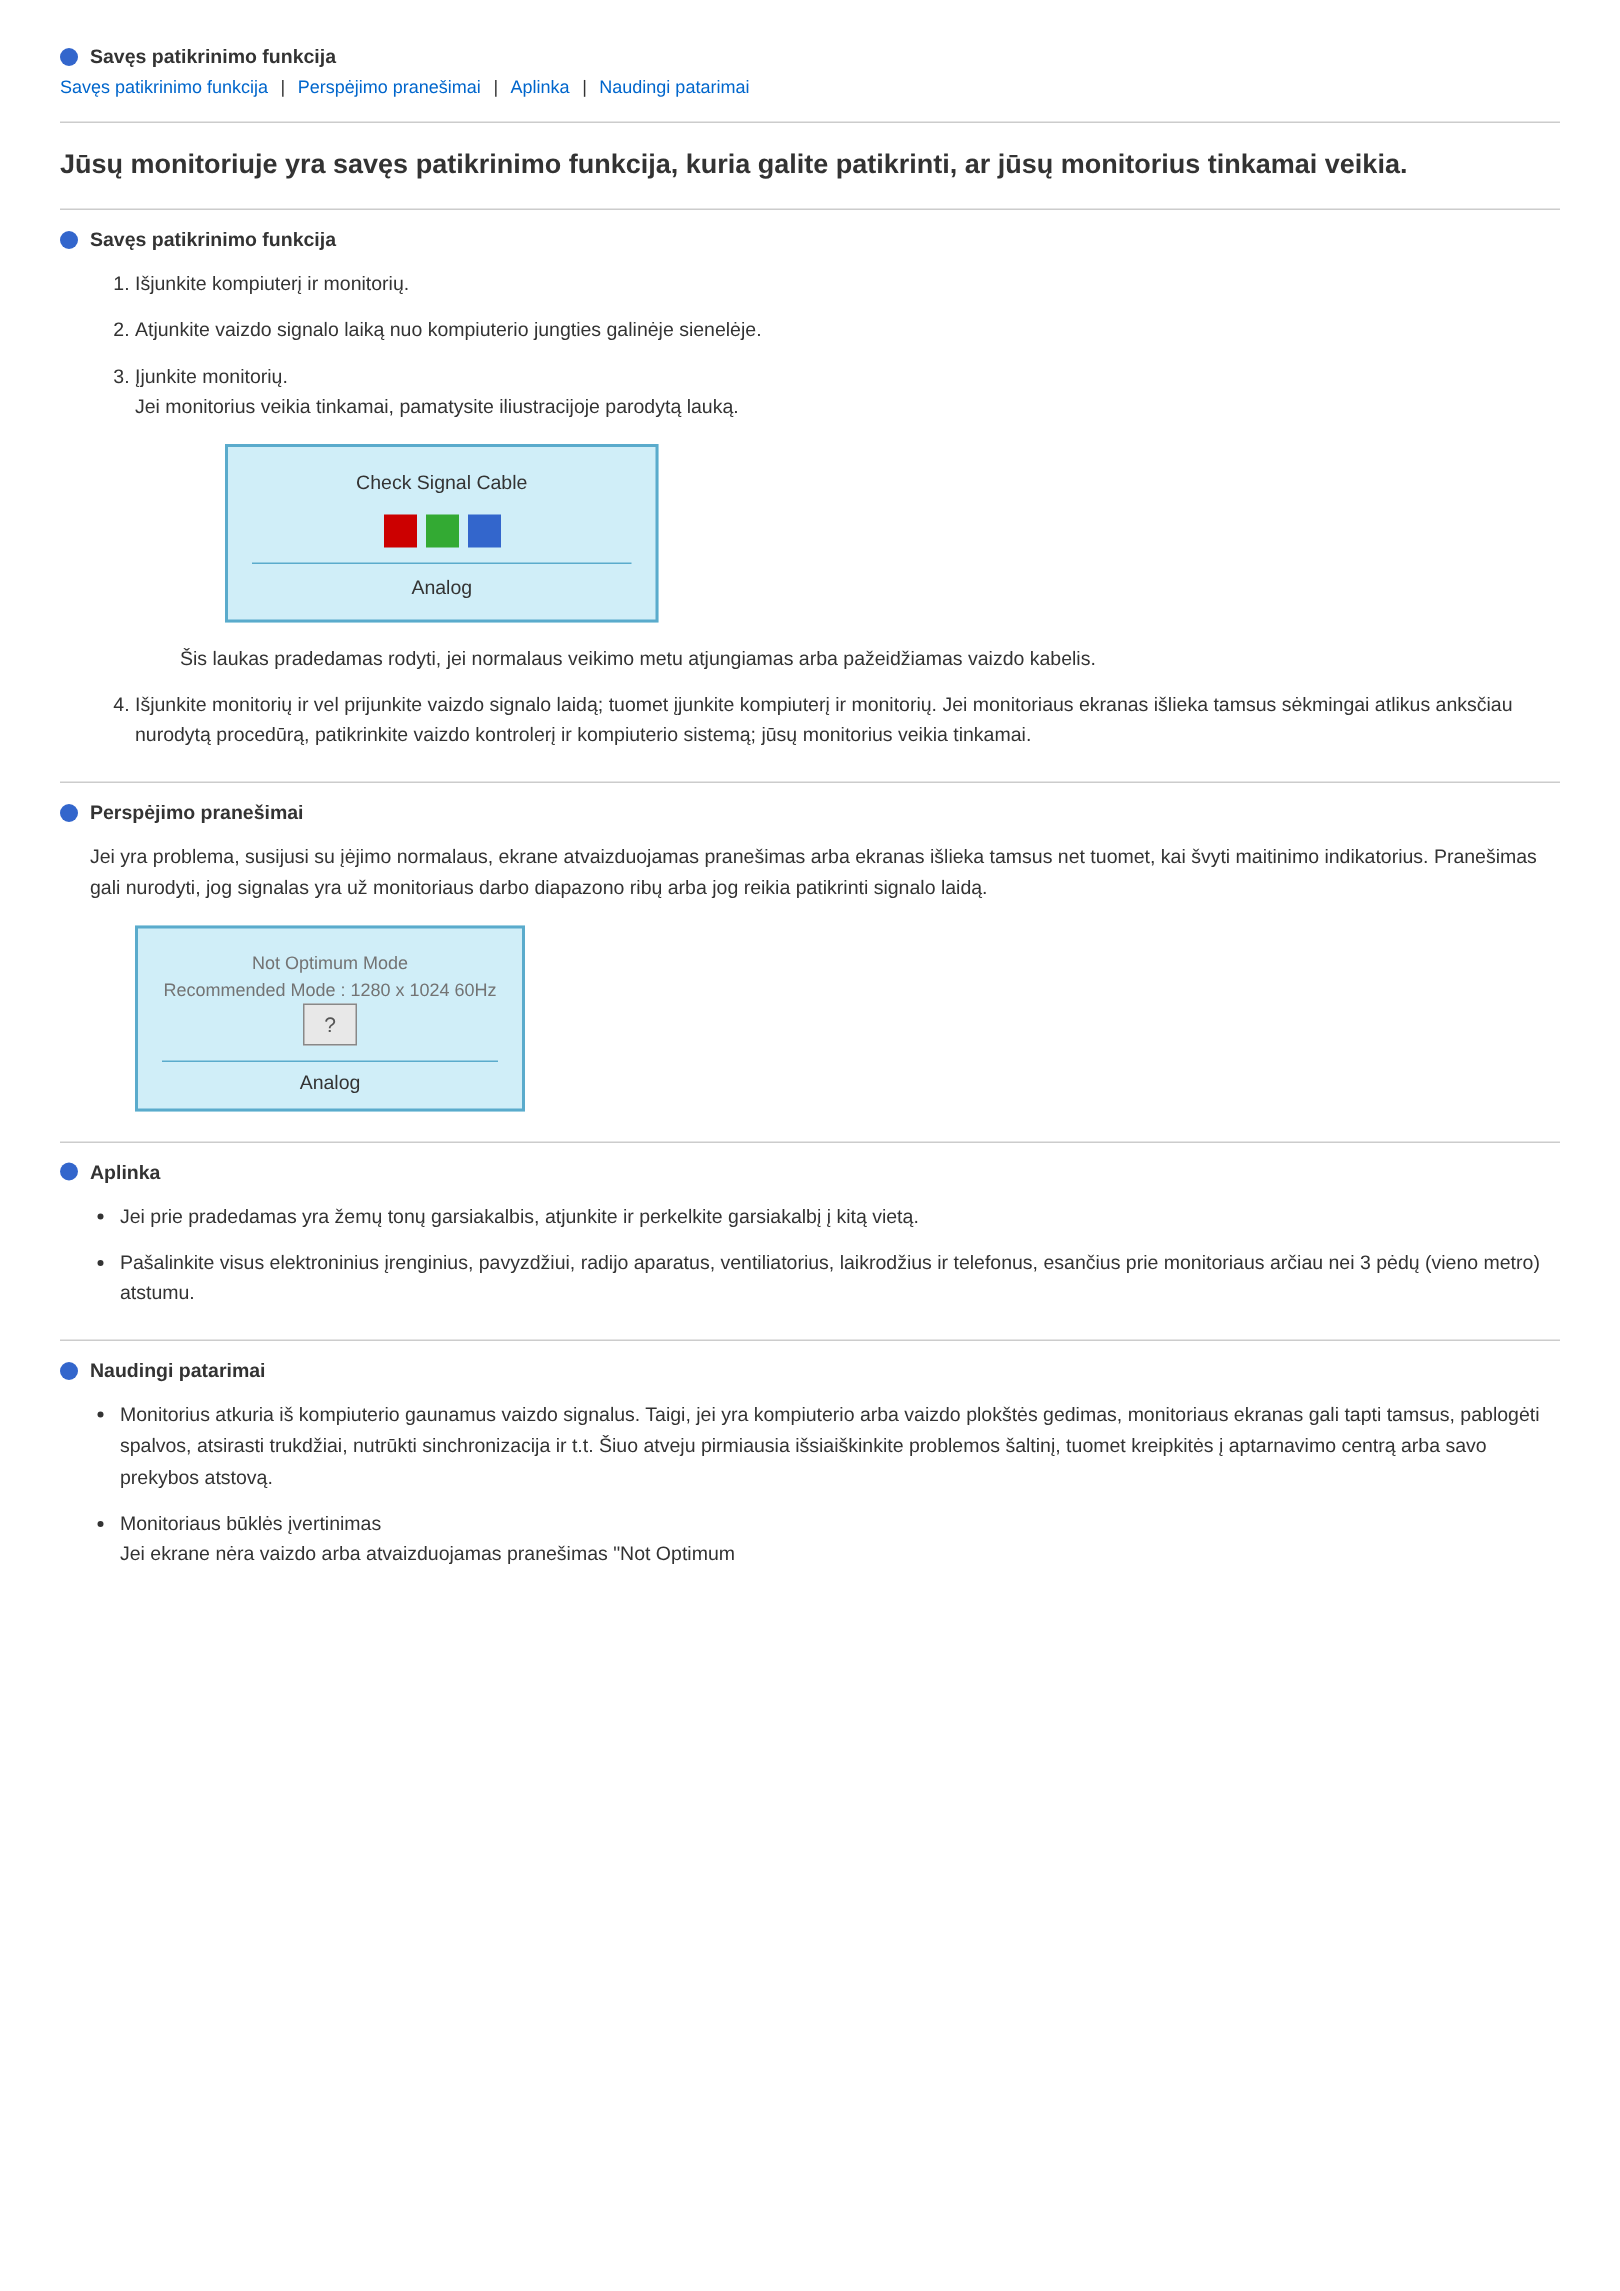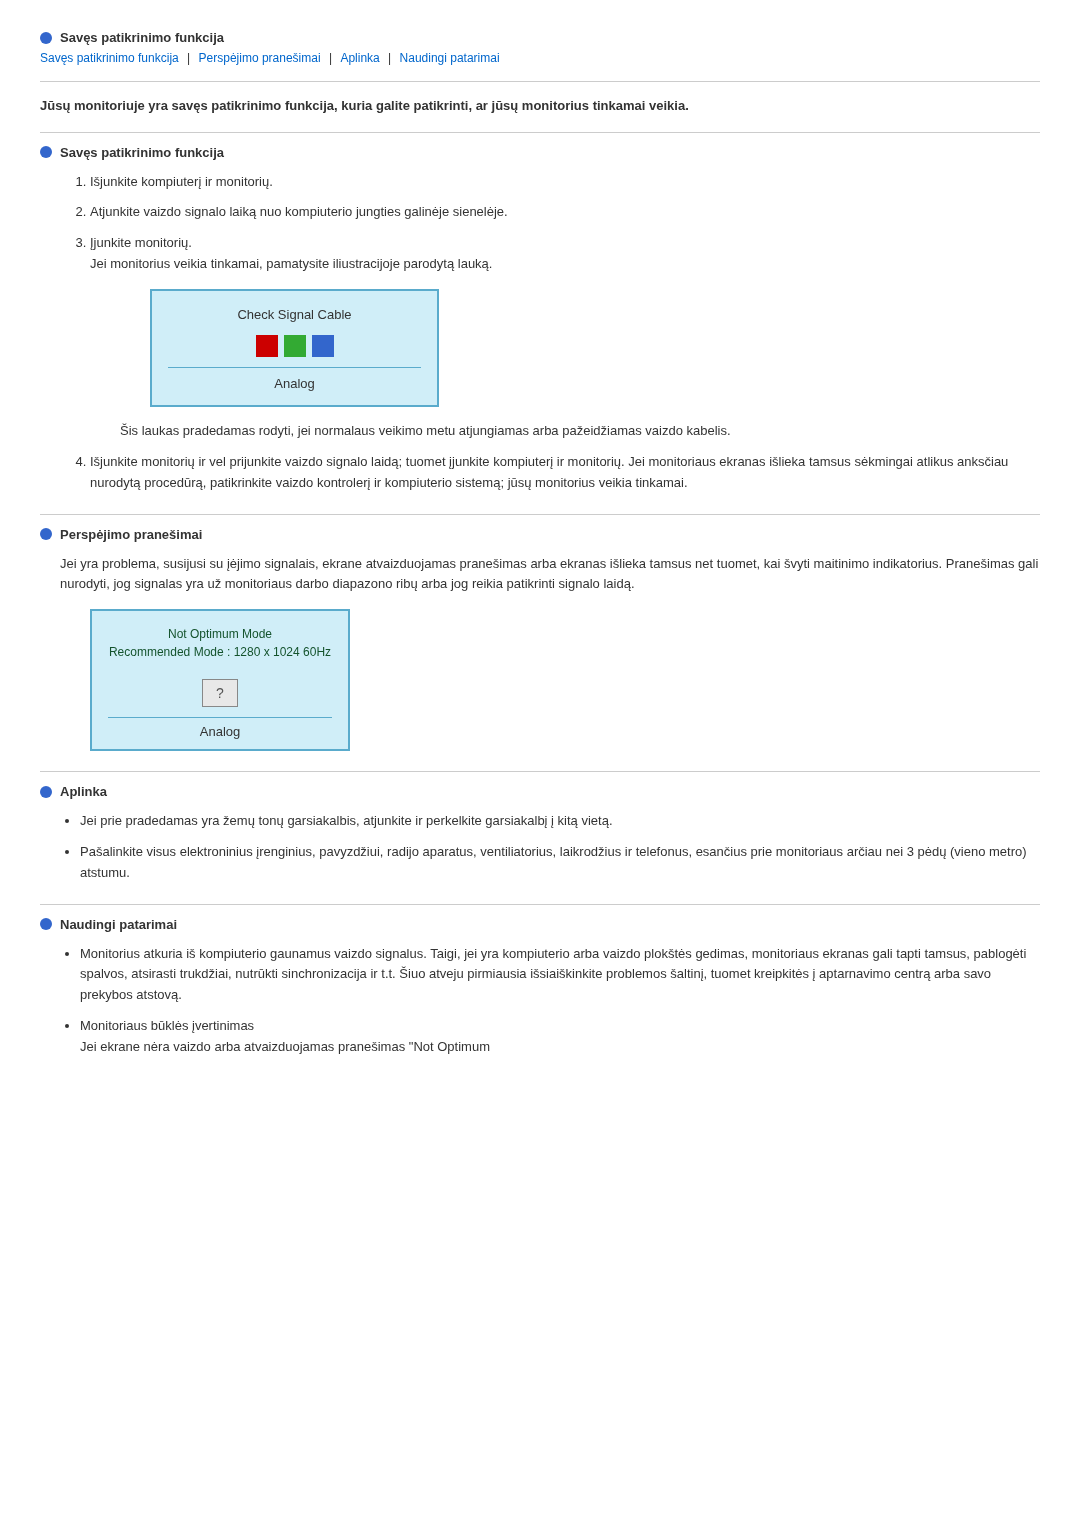--- a/index.html
+++ b/index.html
@@ -42,21 +42,21 @@
       color: #333;
       margin: 0 5px;
     }
     hr {
       border: none;
       border-top: 1px solid #ccc;
       margin: 12px 0;
     }
     .intro-text {
       font-weight: bold;
-      font-size: 13px;
+      font-size: 18px;
       margin: 14px 0 16px 0;
       line-height: 1.5;
     }
     .section {
       margin-bottom: 20px;
     }
     .section-heading {
       display: flex;
       align-items: center;
       gap: 8px;
@@ -124,22 +124,22 @@
     .monitor-box2 {
       border: 2px solid #5aabcc;
       background: #d0eef8;
       width: 260px;
       margin: 14px 0 14px 30px;
       padding: 14px 16px 10px 16px;
       text-align: center;
     }
     .monitor-box2 .box-title {
       font-size: 12px;
-      color: #14532d;
-      margin-bottom: 18px;
+      color: #737373;
+      margin-bottom: 0;
       line-height: 1.5;
     }
     .monitor-box2 .question-box {
       width: 36px;
       height: 28px;
       border: 1px solid #888;
       background: #e8e8e8;
       margin: 0 auto 10px auto;
       display: flex;
       align-items: center;
@@ -227,21 +227,21 @@
 </div>
 
 <hr>
 
 <div class="section">
   <div class="section-heading">
     <span class="blue-dot"></span>
     <span>Perspėjimo pranešimai</span>
   </div>
   <div class="section-body">
-    <p>Jei yra problema, susijusi su įėjimo signalais, ekrane atvaizduojamas pranešimas arba ekranas išlieka tamsus net tuomet, kai švyti maitinimo indikatorius. Pranešimas gali nurodyti, jog signalas yra už monitoriaus darbo diapazono ribų arba jog reikia patikrinti signalo laidą.</p>
+    <p>Jei yra problema, susijusi su įėjimo normalaus, ekrane atvaizduojamas pranešimas arba ekranas išlieka tamsus net tuomet, kai švyti maitinimo indikatorius. Pranešimas gali nurodyti, jog signalas yra už monitoriaus darbo diapazono ribų arba jog reikia patikrinti signalo laidą.</p>
 
     <div class="monitor-box2">
       <div class="box-title">
         <span>Not Optimum Mode</span><br>
         <span>Recommended Mode : 1280 x 1024  60Hz</span>
       </div>
       <div class="question-box">?</div>
       <div class="box-label">Analog</div>
     </div>
   </div>

